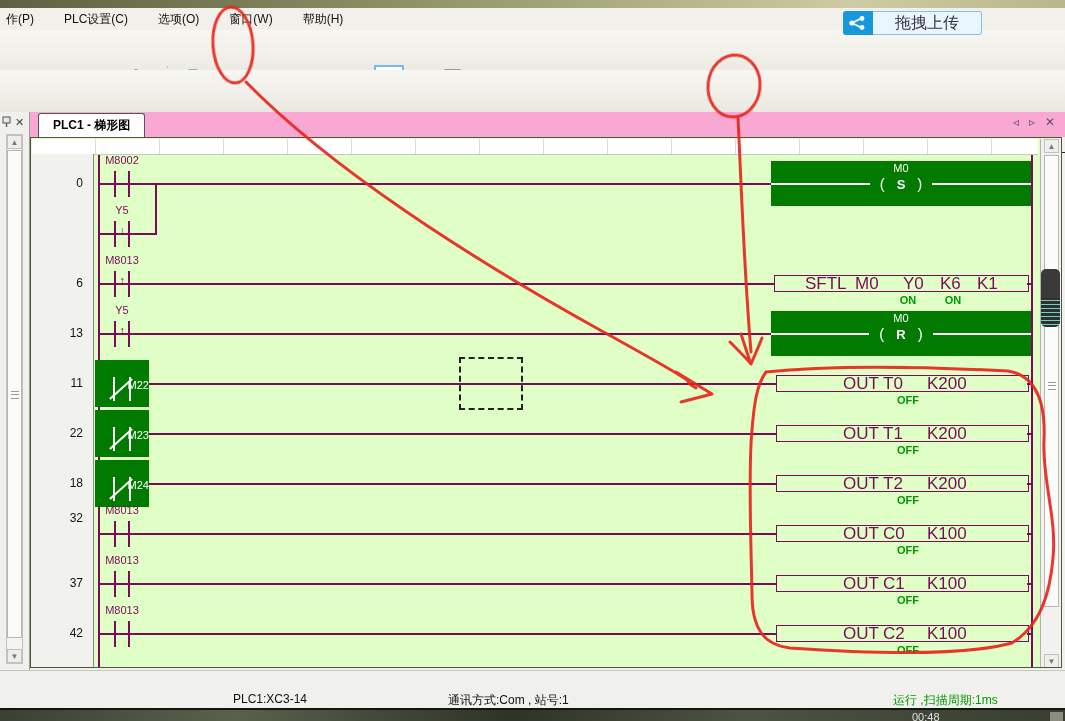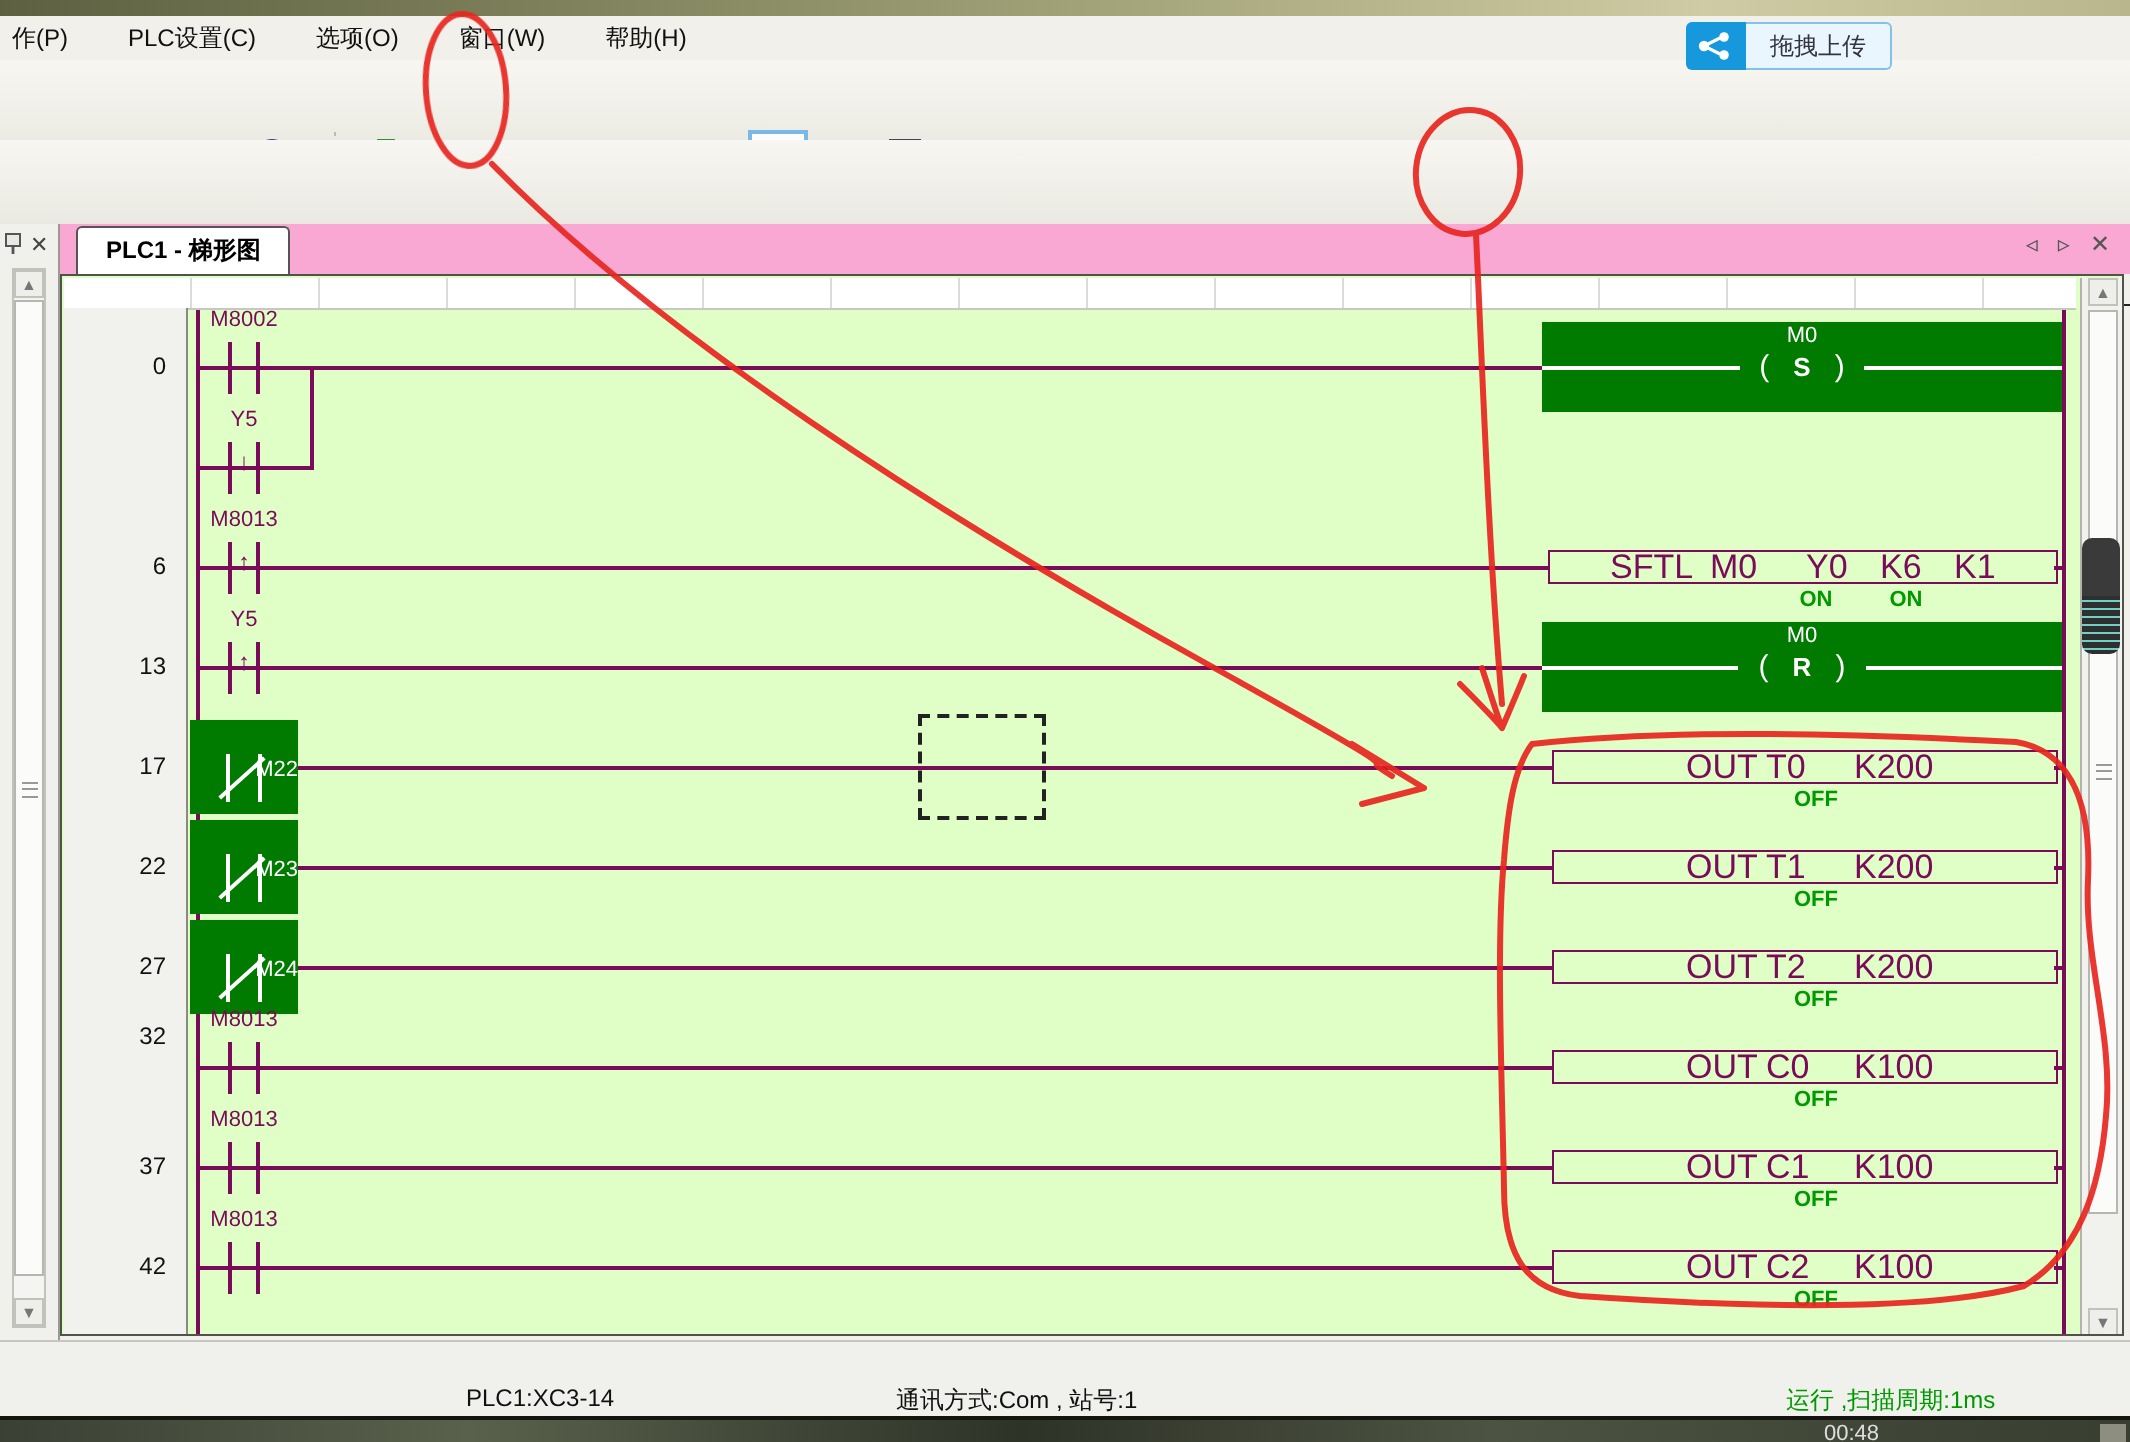--- a/index.html
+++ b/index.html
@@ -8,21 +8,21 @@
        -webkit-font-smoothing:antialiased;}
   .abs{position:absolute;}
   
   #titlestrip{left:0;top:0;width:1065px;height:8px;
     background:linear-gradient(90deg,#5d6142,#7c7f58 25%,#a8a87e 55%,#cfcba4 80%,#b9b58c);}
   #menubar{left:0;top:8px;width:1065px;height:22px;background:#f1f0ea;display:flex;align-items:center;gap:26px;padding-left:4px;font-size:12px;color:#111;}
   .menuitem{cursor:default;padding:2px 2px;}
   
   #upload{left:843px;top:11px;height:24px;display:flex;z-index:60;}
   #upload .uicon{width:30px;height:24px;background:#1598dc;border-radius:3px 0 0 3px;display:flex;align-items:center;justify-content:center;}
-  #upload .ulabel{height:22px;border:1px solid #84c1e8;border-left:none;border-radius:0 3px 3px 0;background:#eaf6fe;color:#334;font-size:12px;display:flex;align-items:center;padding:0 12px;}
+  #upload .ulabel{height:22px;border:1px solid #84c1e8;border-left:none;border-radius:0 3px 3px 0;background:#eaf6fe;color:#334;font-size:16px;display:flex;align-items:center;padding:0 22px;}
   
   #toolbar1{left:0;top:30px;width:1065px;height:40px;background:linear-gradient(#f7f6f2,#ecebe3);border-bottom:1px solid #e0dfd6;}
   #toolbar2{left:0;top:70px;width:1065px;height:42px;background:linear-gradient(#f7f6f2,#eae9e1);border-bottom:1px solid #cfcec5;}
   .ti{position:absolute;top:38px;width:26px;height:26px;display:flex;align-items:center;justify-content:center;}
   .sep1{position:absolute;top:36px;left:167px;width:1px;height:28px;background:repeating-linear-gradient(#bbb 0 2px,transparent 2px 4px);}
   .selbox{position:absolute;top:35px;left:374px;width:30px;height:30px;border:2px solid #7ab8e8;background:#fdfdfd;box-sizing:border-box;}
   .l2item{position:absolute;top:74px;text-align:center;color:#1a1a1a;}
   .l2item .sym{display:block;font-size:14px;line-height:16px;letter-spacing:1px;white-space:nowrap;}
   .l2item .key{display:block;font-size:9px;line-height:11px;}
   .redx{color:#cc2222 !important;font-weight:bold;}
@@ -352,23 +352,23 @@
 
 <div id="ladder" class="abs">
   <div id="lheader"></div>
   <div id="lgutter"></div>
   <div class="rail" style="left:67px"></div>
   <div class="rail" style="left:1000px"></div>
 
   <span class="stepnum" style="top:38px">0</span>
   <span class="stepnum" style="top:138px">6</span>
   <span class="stepnum" style="top:188px">13</span>
-  <span class="stepnum" style="top:238px">17</span>
+  <span class="stepnum" style="top:238px">11</span>
   <span class="stepnum" style="top:288px">22</span>
-  <span class="stepnum" style="top:338px">27</span>
+  <span class="stepnum" style="top:338px">18</span>
   <span class="stepnum" style="top:373px">32</span>
   <span class="stepnum" style="top:438px">37</span>
   <span class="stepnum" style="top:488px">42</span>
 
   <div class="hline" style="left:68px;top:45px;width:672px"></div>
   <span class="clabel" style="left:91px;top:16px">M8002</span>
   <span class="cbar" style="left:83px;top:33px"></span>
   <span class="cbar" style="left:97px;top:33px"></span>
   <div class="vline" style="left:124px;top:46px;height:51px"></div>
   <div class="hline" style="left:68px;top:95px;width:58px"></div>

